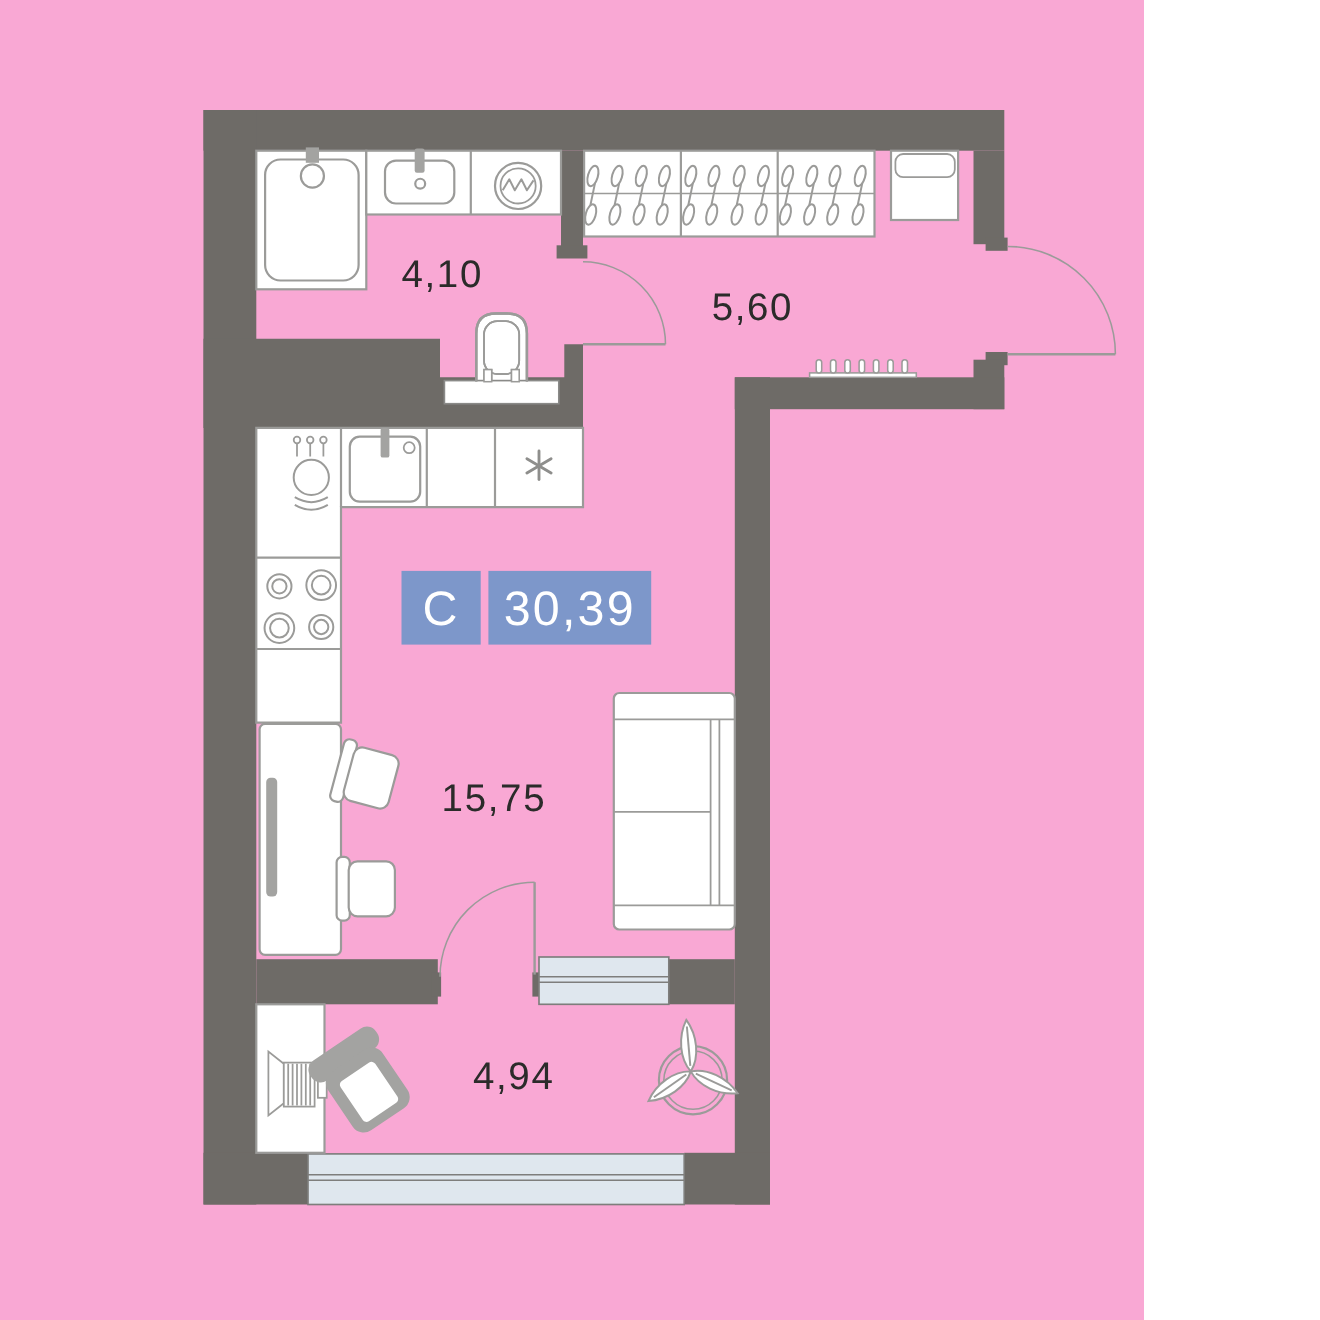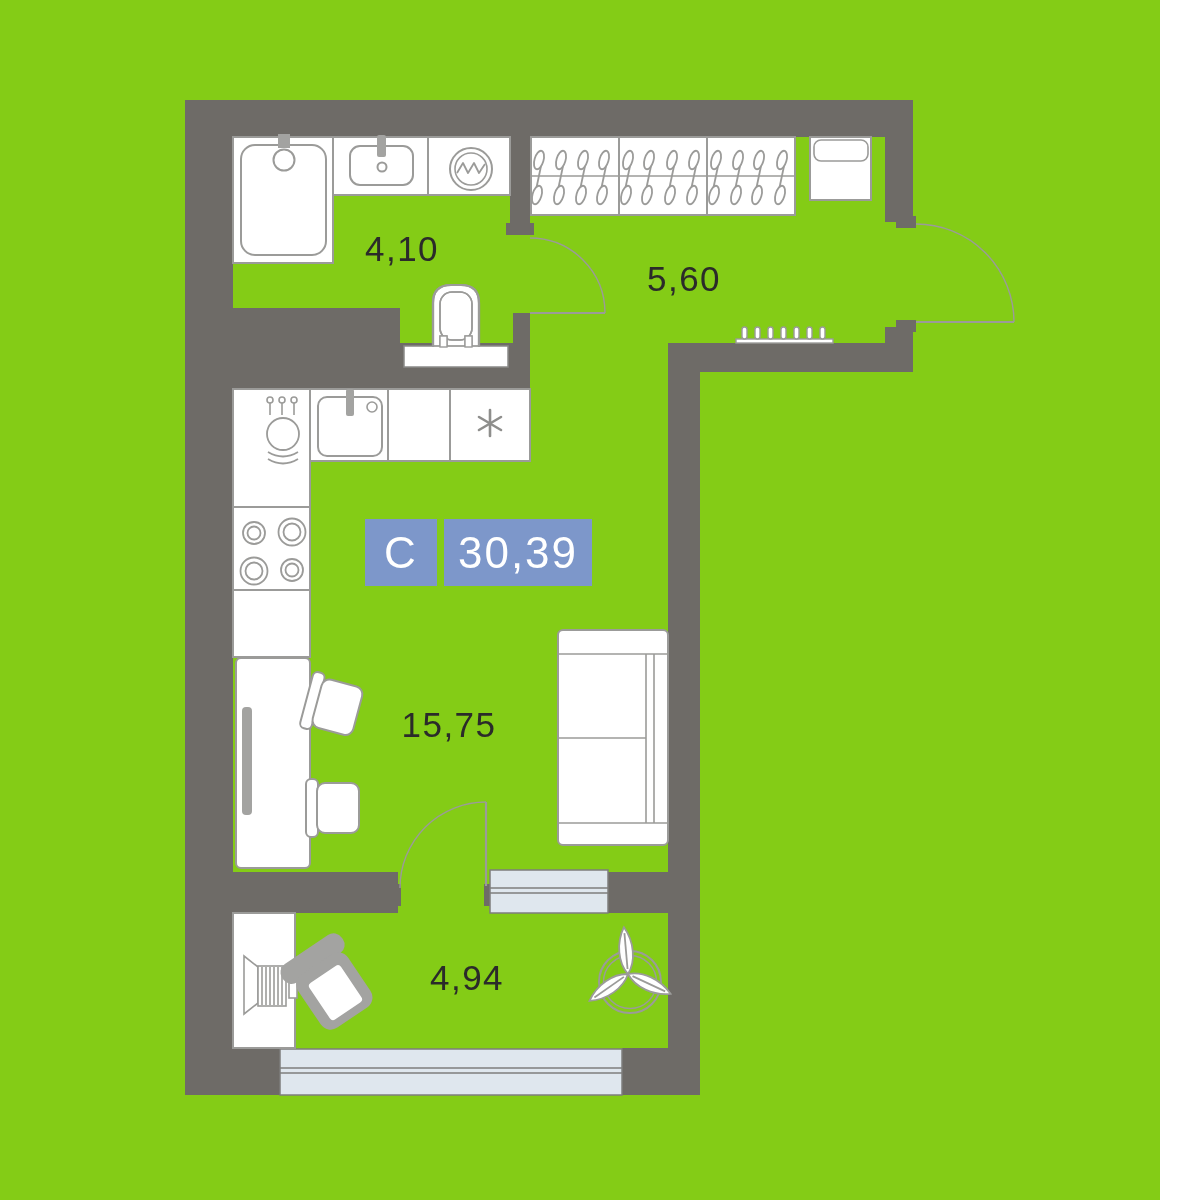--- a/index.html
+++ b/index.html
@@ -1,16 +1,16 @@
 <!DOCTYPE html>
 <html><head>
 <meta charset="utf-8">
 <style>
   html,body{margin:0;padding:0;background:#ffffff;}
-  .stage{position:relative;width:1160px;height:1200px;background:#84cc16;overflow:hidden;
+  .stage{position:relative;width:1040px;height:1200px;background:#f9a8d4;overflow:hidden;
          font-family:"Liberation Sans", sans-serif;}
   svg{position:absolute;left:0;top:0;}
   .room-label{font-size:35px;letter-spacing:1.5px;fill:#2B2B2A;}
   .badge-text{font-size:44px;letter-spacing:2px;fill:#ffffff;}
   text{font-family:"Liberation Sans", sans-serif;}
 </style>
 </head>
 <body>
 
 <div class="stage">

